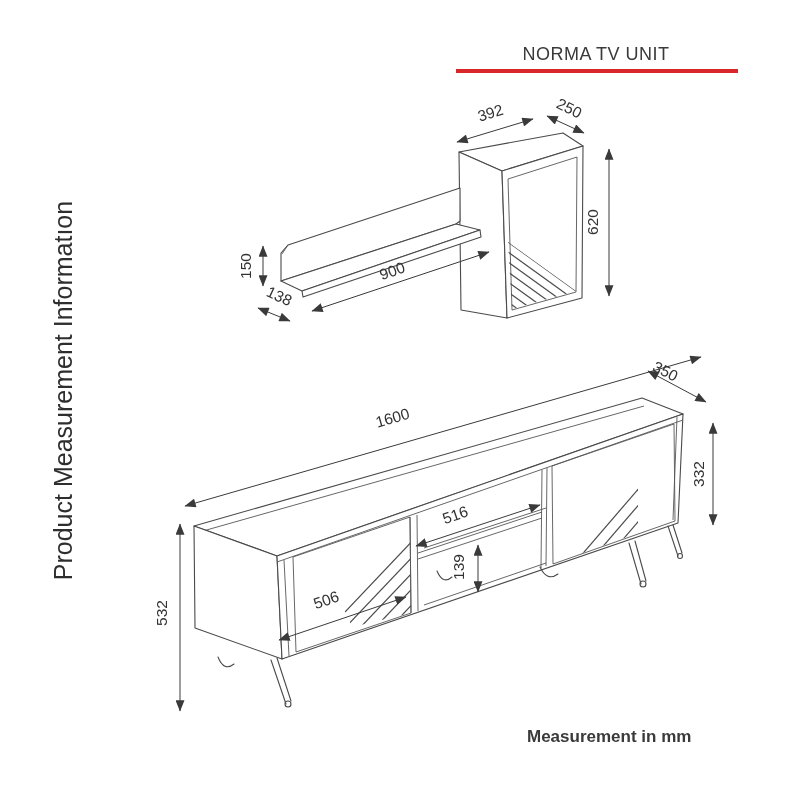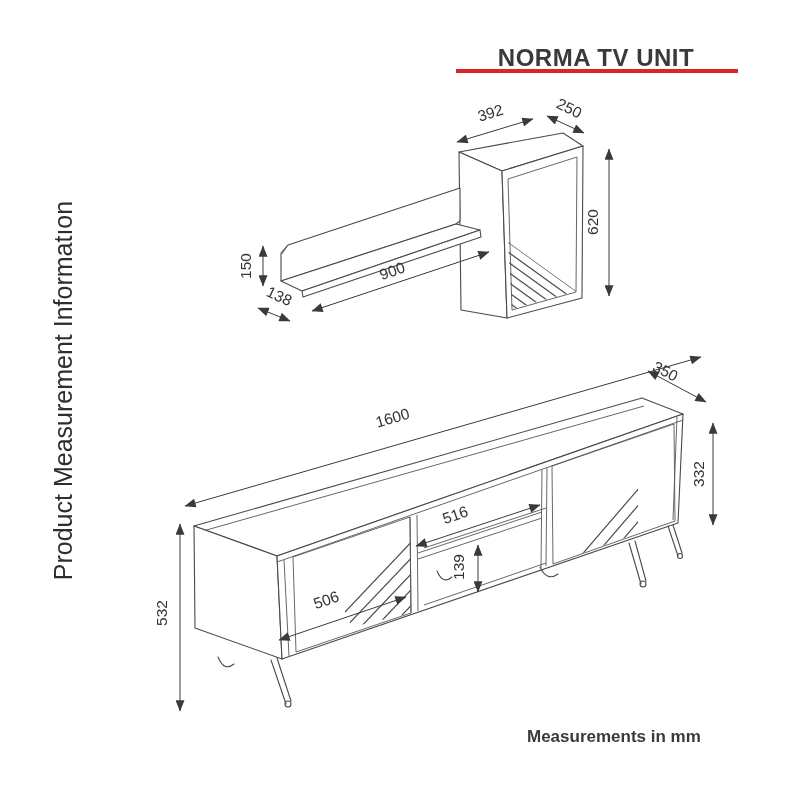--- a/index.html
+++ b/index.html
@@ -1,40 +1,40 @@
 <!DOCTYPE html>
 <html><head>
 <meta charset="utf-8">
 <style>
   html,body{margin:0;padding:0;background:#ffffff;}
   .stage{position:relative;width:800px;height:800px;background:#fff;overflow:hidden;
          font-family:"Liberation Sans","DejaVu Sans",sans-serif;}
   .title{position:absolute;left:452px;top:44px;width:288px;text-align:center;
-         font-size:24px;font-weight:bold;letter-spacing:.5px;color:#3a3a3a;}
+         font-size:18px;font-weight:normal;letter-spacing:.5px;color:#3a3a3a;}
   .title-rule{position:absolute;left:456px;top:69px;width:282px;height:4px;background:#d92629;}
   .side-label{position:absolute;left:-137px;top:376px;width:400px;text-align:center;
               font-size:25px;color:#2e2e2e;transform:rotate(-90deg);transform-origin:center;}
   .footer-note{position:absolute;left:527px;top:727px;font-size:17px;font-weight:bold;color:#3a3a3a;}
   svg{position:absolute;left:0;top:0;}
   .edge{fill:none;stroke:#4a4a4a;stroke-width:1.1;stroke-linejoin:round;stroke-linecap:round;}
   .face{fill:#ffffff;stroke:#4a4a4a;stroke-width:1.1;stroke-linejoin:round;}
   .thin{fill:none;stroke:#565656;stroke-width:0.9;}
   .hatch{fill:none;stroke:#4a4a4a;stroke-width:1.2;}
   .dim{fill:none;stroke:#3a3a3a;stroke-width:1;}
   .dimtext{font-family:"Liberation Sans","DejaVu Sans",sans-serif;font-size:15.5px;fill:#333333;}
 </style>
 </head>
 <body>
 
 <div class="stage">
 
   <div class="title">NORMA TV UNIT</div>
   <div class="title-rule"></div>
   <div class="side-label">Product Measurement Informatıon</div>
-  <div class="footer-note">Measurements in mm</div>
+  <div class="footer-note">Measurement in mm</div>
 
   <svg width="800" height="800" viewBox="0 0 800 800">
     <defs>
       <marker id="ah" viewBox="0 0 10 8" refX="9.5" refY="4" markerWidth="12" markerHeight="9" orient="auto-start-reverse" markerUnits="userSpaceOnUse">
         <path d="M0,0 L10,4 L0,8 Z" fill="#3a3a3a"></path>
       </marker>
       <clipPath id="clipCabTri">
           <path d="M508,242 L576,291 L512,309 Z"></path>
         </clipPath>
       <clipPath id="clipDoorL">

